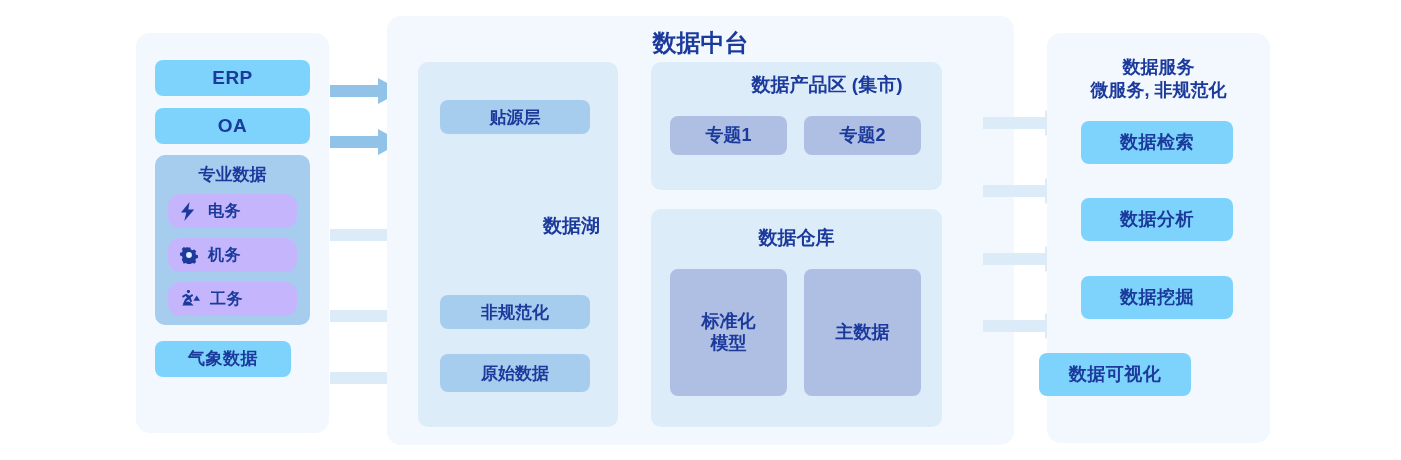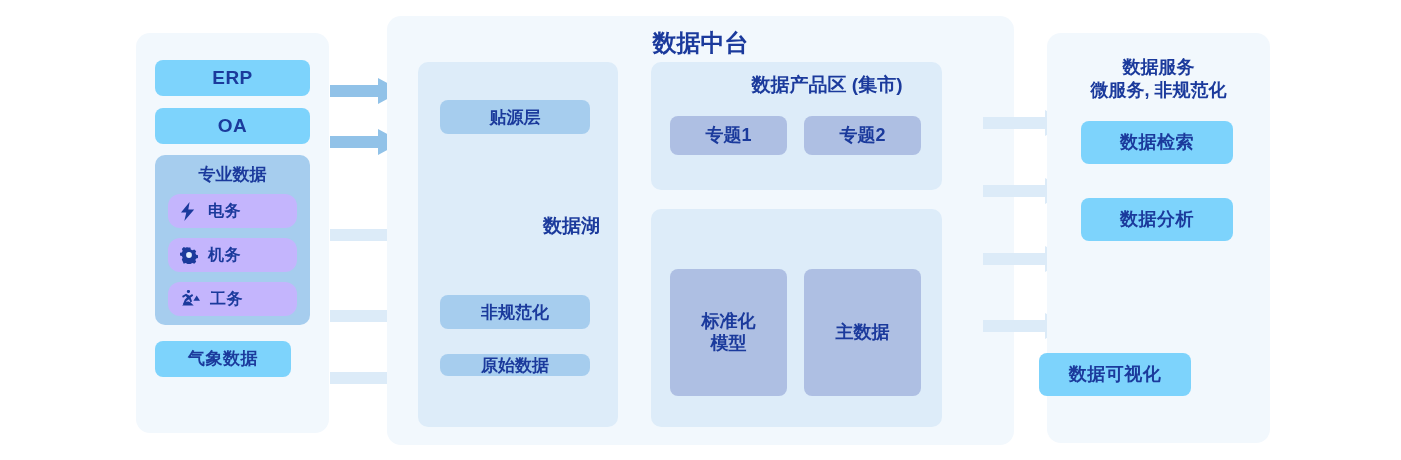--- a/index.html
+++ b/index.html
@@ -175,36 +175,37 @@
   <div class="subpanel" style="left:418px;top:62px;width:200px;height:365px;">
   </div>
   <div class="side-label" style="left:418px;top:213px;width:182px;text-align:right;font-size:19px;">数据湖</div>
 
   <div class="lake-chip" style="left:440px;top:100px;width:150px;height:34px;font-size:17px;">
     <span>贴源层</span>
   </div>
   <div class="lake-chip" style="left:440px;top:295px;width:150px;height:34px;font-size:17px;">
     <span>非规范化</span>
   </div>
-  <div class="lake-chip" style="left:440px;top:354px;width:150px;height:22px;font-size:17px;text-align:center;">
+  <div class="lake-chip" style="left:440px;top:354px;width:150px;height:38px;font-size:17px;text-align:center;">
     <span>原始数据</span>
   </div>
 
   <div class="subpanel" style="left:651px;top:62px;width:291px;height:128px;">
   </div>
   <div class="title" style="left:651px;top:73px;width:352px;font-size:19px;">数据产品区 (集市)</div>
   <div class="violet-chip" style="left:670px;top:116px;width:117px;height:39px;font-size:18px;">
     <span>专题1</span>
   </div>
   <div class="violet-chip" style="left:804px;top:116px;width:117px;height:39px;font-size:18px;">
     <span>专题2</span>
   </div>
 
   <div class="subpanel" style="left:651px;top:209px;width:291px;height:218px;">
   </div>
+  <div class="title" style="left:651px;top:226px;width:291px;font-size:19px;">数据仓库</div>
   <div class="violet-chip" style="left:670px;top:269px;width:117px;height:127px;font-size:18px;">
     <span style="white-space:pre-line;">标准化
 模型</span>
   </div>
   <div class="violet-chip" style="left:804px;top:269px;width:117px;height:127px;font-size:18px;">
     <span style="white-space:pre-line;">主数据</span>
   </div>
 
   <div class="arrow" style="left:983px;top:110px;">
     <svg width="86" height="26" viewBox="0 0 86 26">
@@ -231,17 +232,20 @@
   </div>
   <div class="title" style="left:1047px;top:56px;width:223px;font-size:18px;">数据服务
 微服务, 非规范化</div>
 
   <div class="chip" style="left:1081px;top:121px;width:152px;height:43px;font-size:18px;">
     <span>数据检索</span>
   </div>
   <div class="chip" style="left:1081px;top:198px;width:152px;height:43px;font-size:18px;">
     <span>数据分析</span>
   </div>
+  <div class="chip" style="left:1081px;top:276px;width:152px;height:43px;font-size:18px;">
+    <span>数据挖掘</span>
+  </div>
   <div class="chip" style="left:1039px;top:353px;width:152px;height:43px;font-size:18px;">
     <span>数据可视化</span>
   </div>
 
 </div>
 
 </body></html>

